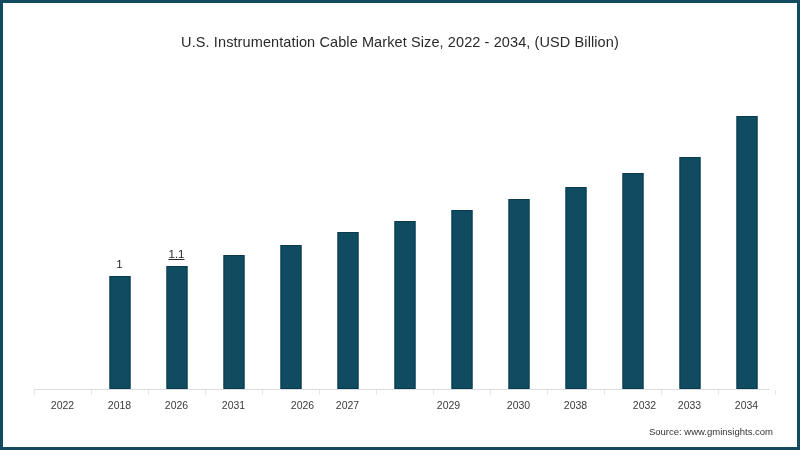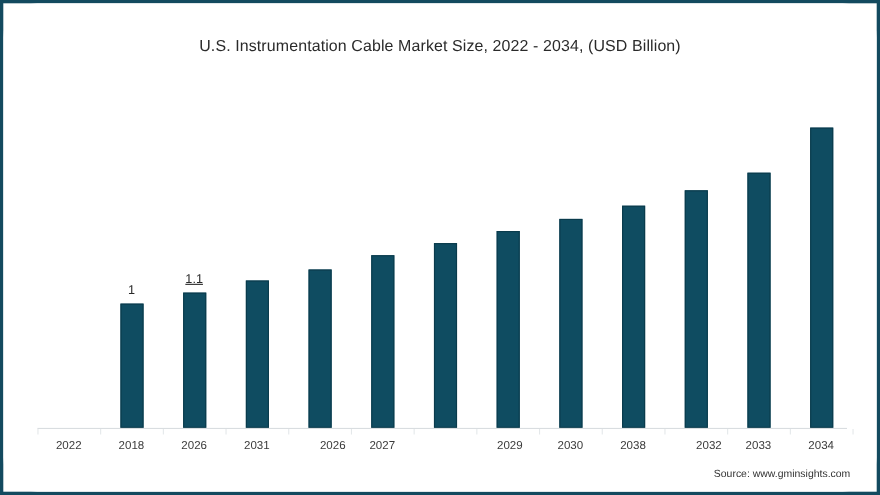--- a/index.html
+++ b/index.html
@@ -162,21 +162,21 @@
       <div class="xtick-label" style="left: 145px;">2026</div>
       <div class="tick" style="left: 145px;"></div>
       <div class="xtick-label" style="left: 202px;">2031</div>
       <div class="tick" style="left: 202px;"></div>
       <div class="xtick-label" style="left: 271px;">2026</div>
       <div class="tick" style="left: 259px;"></div>
       <div class="xtick-label" style="left: 316px;">2027</div>
       <div class="tick" style="left: 316px;"></div>
       <div class="xtick-label" style="left: 373px; margin-top: 48px;">2028</div>
       <div class="tick" style="left: 373px;"></div>
-      <div class="xtick-label" style="left: 432px;">2029</div>
+      <div class="xtick-label" style="left: 417px;">2029</div>
       <div class="tick" style="left: 430px;"></div>
       <div class="xtick-label" style="left: 487px;">2030</div>
       <div class="tick" style="left: 487px;"></div>
       <div class="xtick-label" style="left: 544px;">2038</div>
       <div class="tick" style="left: 544px;"></div>
       <div class="xtick-label" style="left: 613px;">2032</div>
       <div class="tick" style="left: 601px;"></div>
       <div class="xtick-label" style="left: 658px;">2033</div>
       <div class="tick" style="left: 658px;"></div>
       <div class="xtick-label" style="left: 715px;">2034</div>

